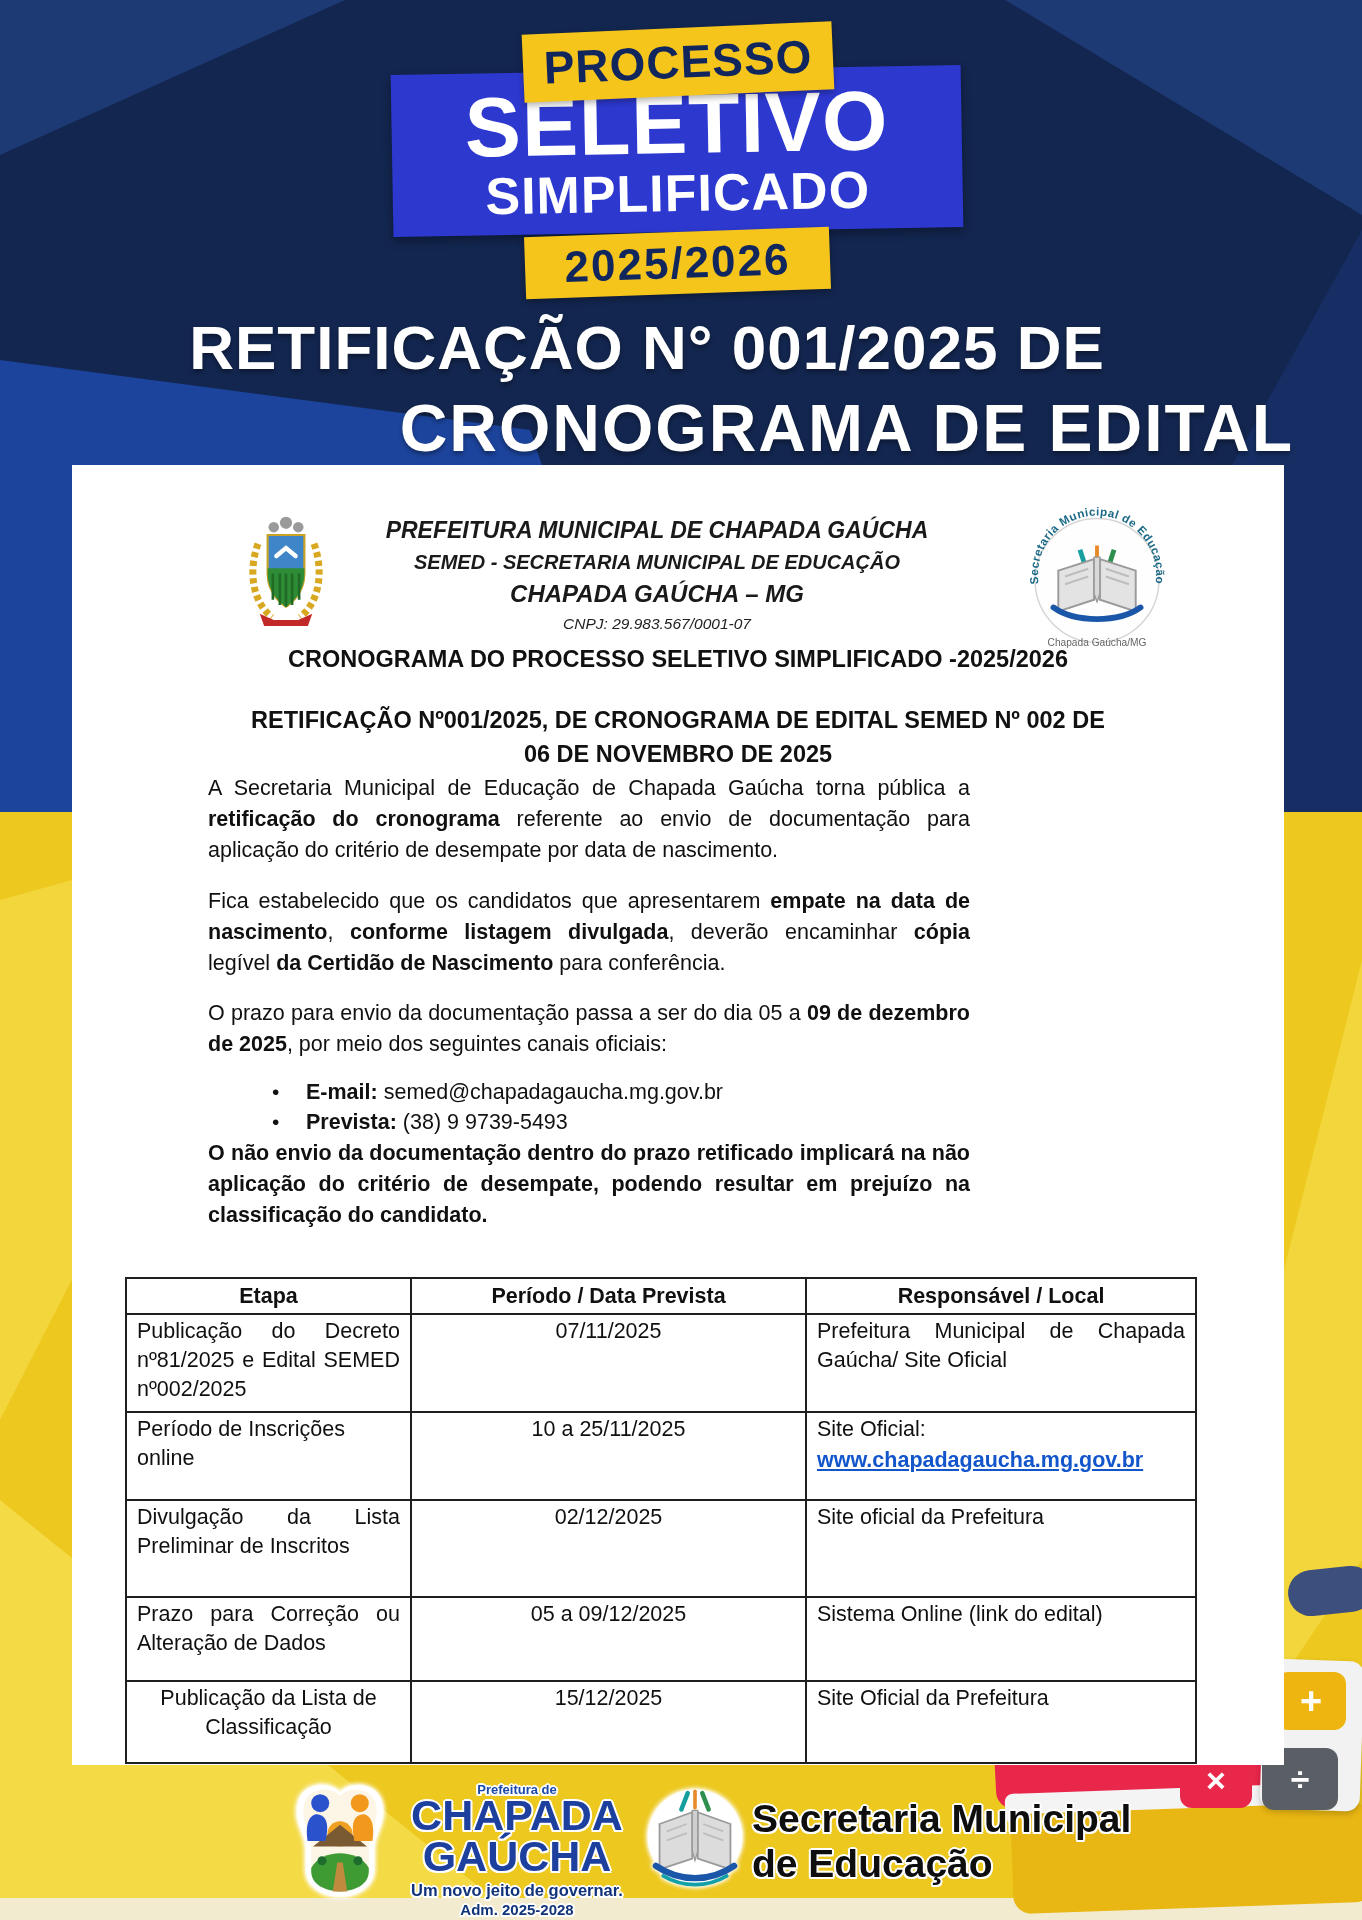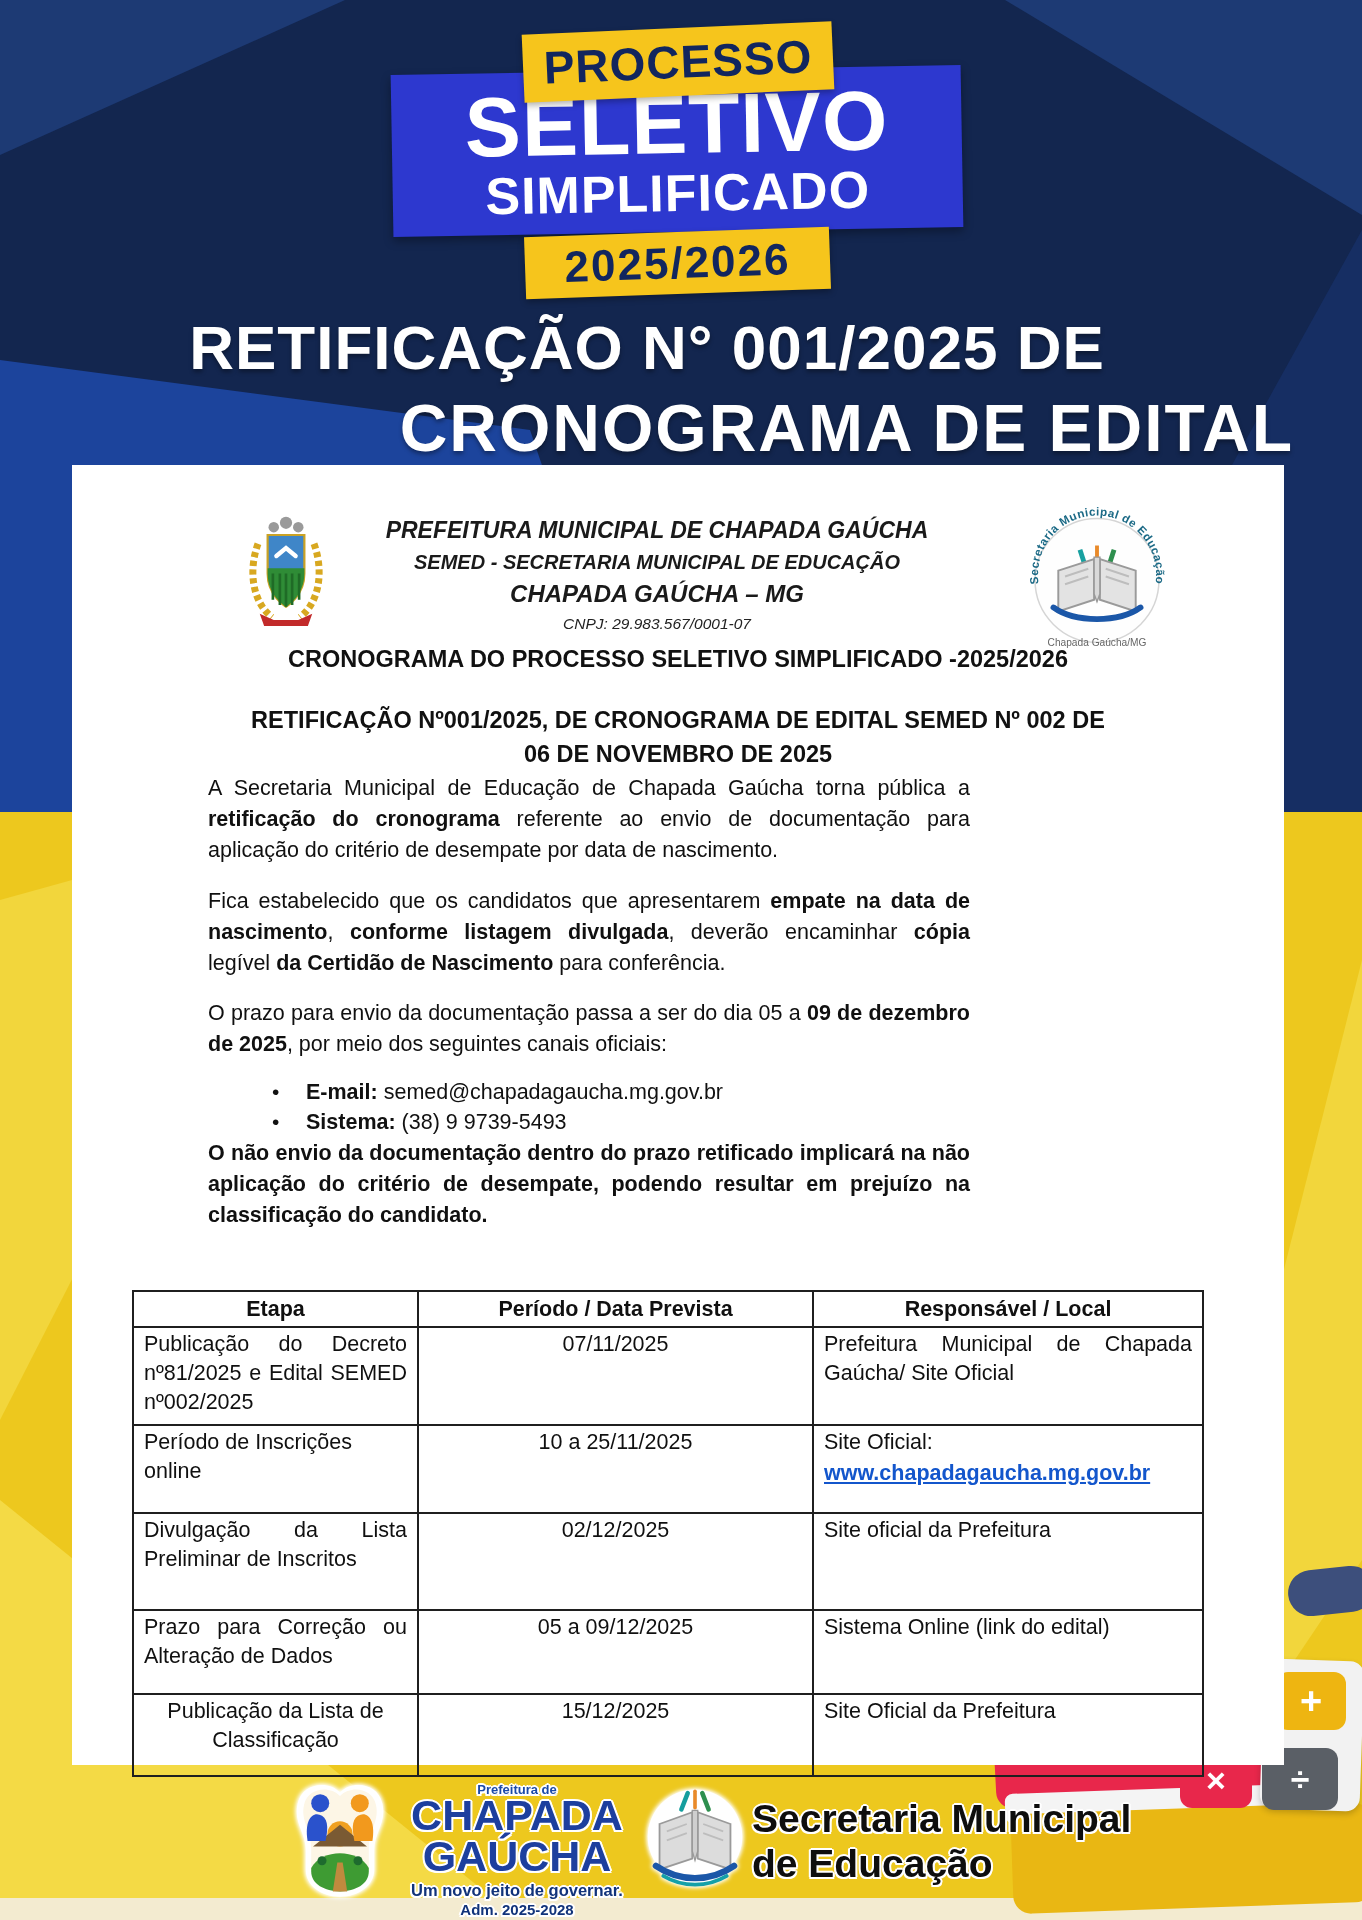--- a/index.html
+++ b/index.html
@@ -71,22 +71,22 @@
   .doc-title2{ left:0; top:238px; width:1212px; text-align:center; font-size:23.5px; font-weight:700; line-height:34px; }
 
   .doc-par{ left:136px; width:762px; font-size:21.5px; line-height:31px; text-align:justify; color:#101010; }
   .p1{ top:308px; } .p2{ top:421px; } .p3{ top:533px; }
   .doc-par b{ font-weight:700; }
   .bullets{ left:200px; top:612px; width:700px; font-size:21.5px; line-height:30px; }
   .bullet-row{ display:flex; align-items:baseline; }
   .bullet-dot{ width:34px; font-size:21px; }
   .p4{ top:673px; font-weight:700; }
 
-  table.sched{ position:absolute; left:60px; top:812px; width:1070px; border-collapse:collapse;
-               table-layout:fixed; font-size:21.5px; line-height:29px; color:#101010;margin-top:13px; }
+  table.sched{ position:absolute; left:53px; top:812px; width:1070px; border-collapse:collapse;
+               table-layout:fixed; font-size:21.5px; line-height:29px; color:#101010; }
   .sched th, .sched td{ border:2px solid #1f1f1f; vertical-align:top; padding:2px 10px; }
   .sched th{ font-weight:700; text-align:center; height:36px; padding-top:3px; }
   .col1{ width:285px; } .col2{ width:395px; } .col3{ width:390px; }
   .cell-center{ text-align:center; }
   .cell-justify{ text-align:justify; }
   .r1 td{ height:98px; } .r2 td{ height:88px; } .r3 td{ height:97px; }
   .r4 td{ height:84px; } .r5 td{ height:82px; }
   .doclink{ color:#1356cc; font-weight:700; text-decoration:underline; display:inline-block; margin-top:2px; cursor:pointer; }
 
   
@@ -190,21 +190,21 @@
     <div class="abs doc-par p2"><span>Fica estabelecido que os candidatos que apresentarem </span><b>empate na data de nascimento</b><span>, </span><b>conforme listagem divulgada</b><span>, deverão encaminhar </span><b>cópia</b><span> legível </span><b>da Certidão de Nascimento</b><span> para conferência.</span></div>
     <div class="abs doc-par p3"><span>O prazo para envio da documentação passa a ser do dia 05 a </span><b>09 de dezembro de 2025</b><span>, por meio dos seguintes canais oficiais:</span></div>
 
     <div class="abs bullets">
       <div class="bullet-row">
         <span class="bullet-dot">•</span>
         <span><b>E-mail:</b>&nbsp;<span>semed@chapadagaucha.mg.gov.br</span></span>
       </div>
       <div class="bullet-row">
         <span class="bullet-dot">•</span>
-        <span><b>Sistema:</b>&nbsp;<span>(38) 9 9739-5493</span></span>
+        <span><b>Prevista:</b>&nbsp;<span>(38) 9 9739-5493</span></span>
       </div>
     </div>
 
     <div class="abs doc-par p4">O não envio da documentação dentro do prazo retificado implicará na não aplicação do critério de desempate, podendo resultar em prejuízo na classificação do candidato.</div>
 
     <table class="sched">
       <colgroup>
           <col class="col1">
           <col class="col2">
           <col class="col3">

